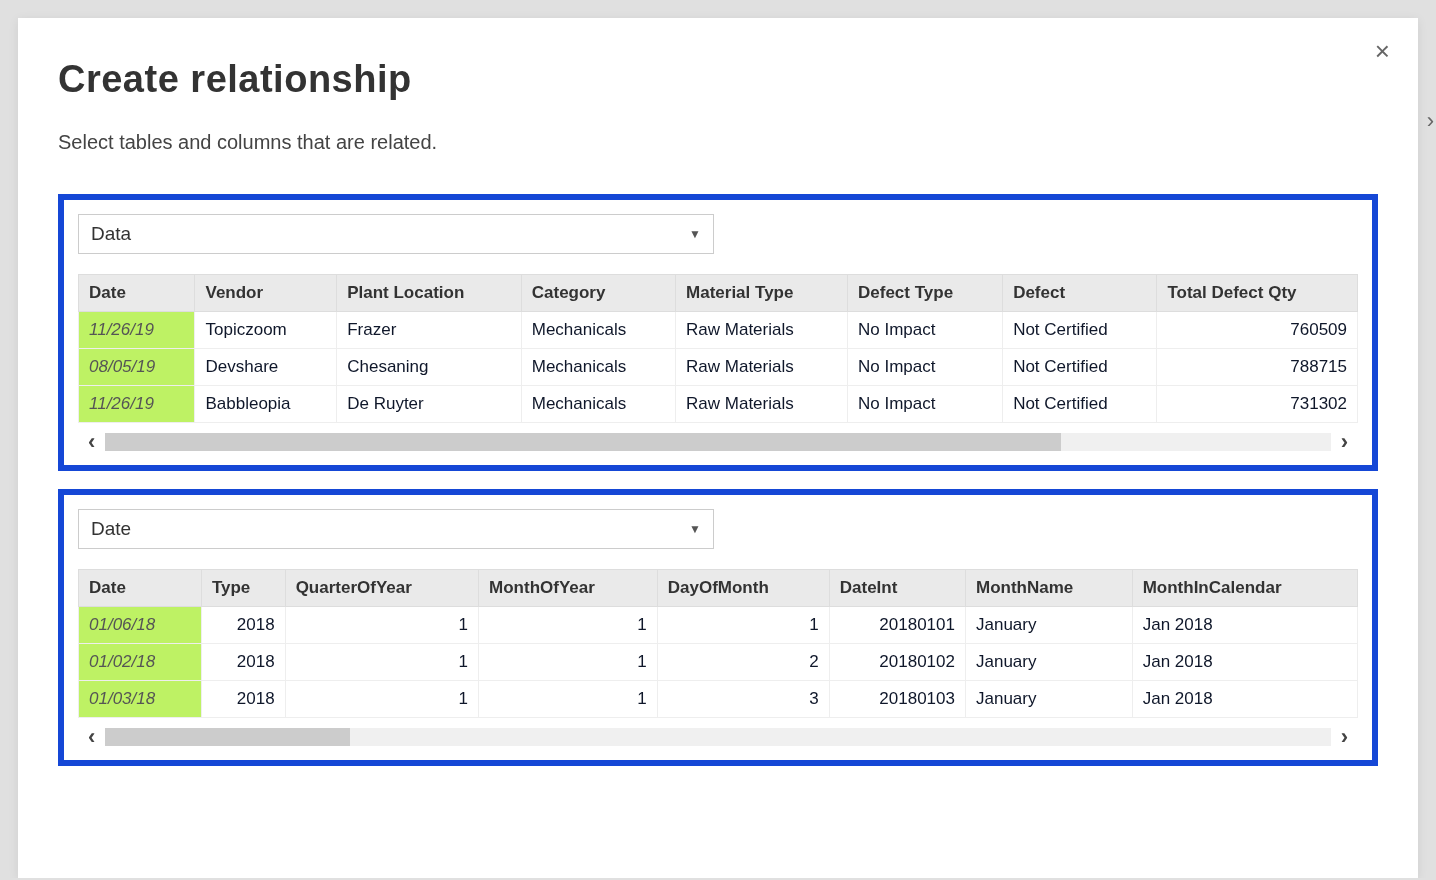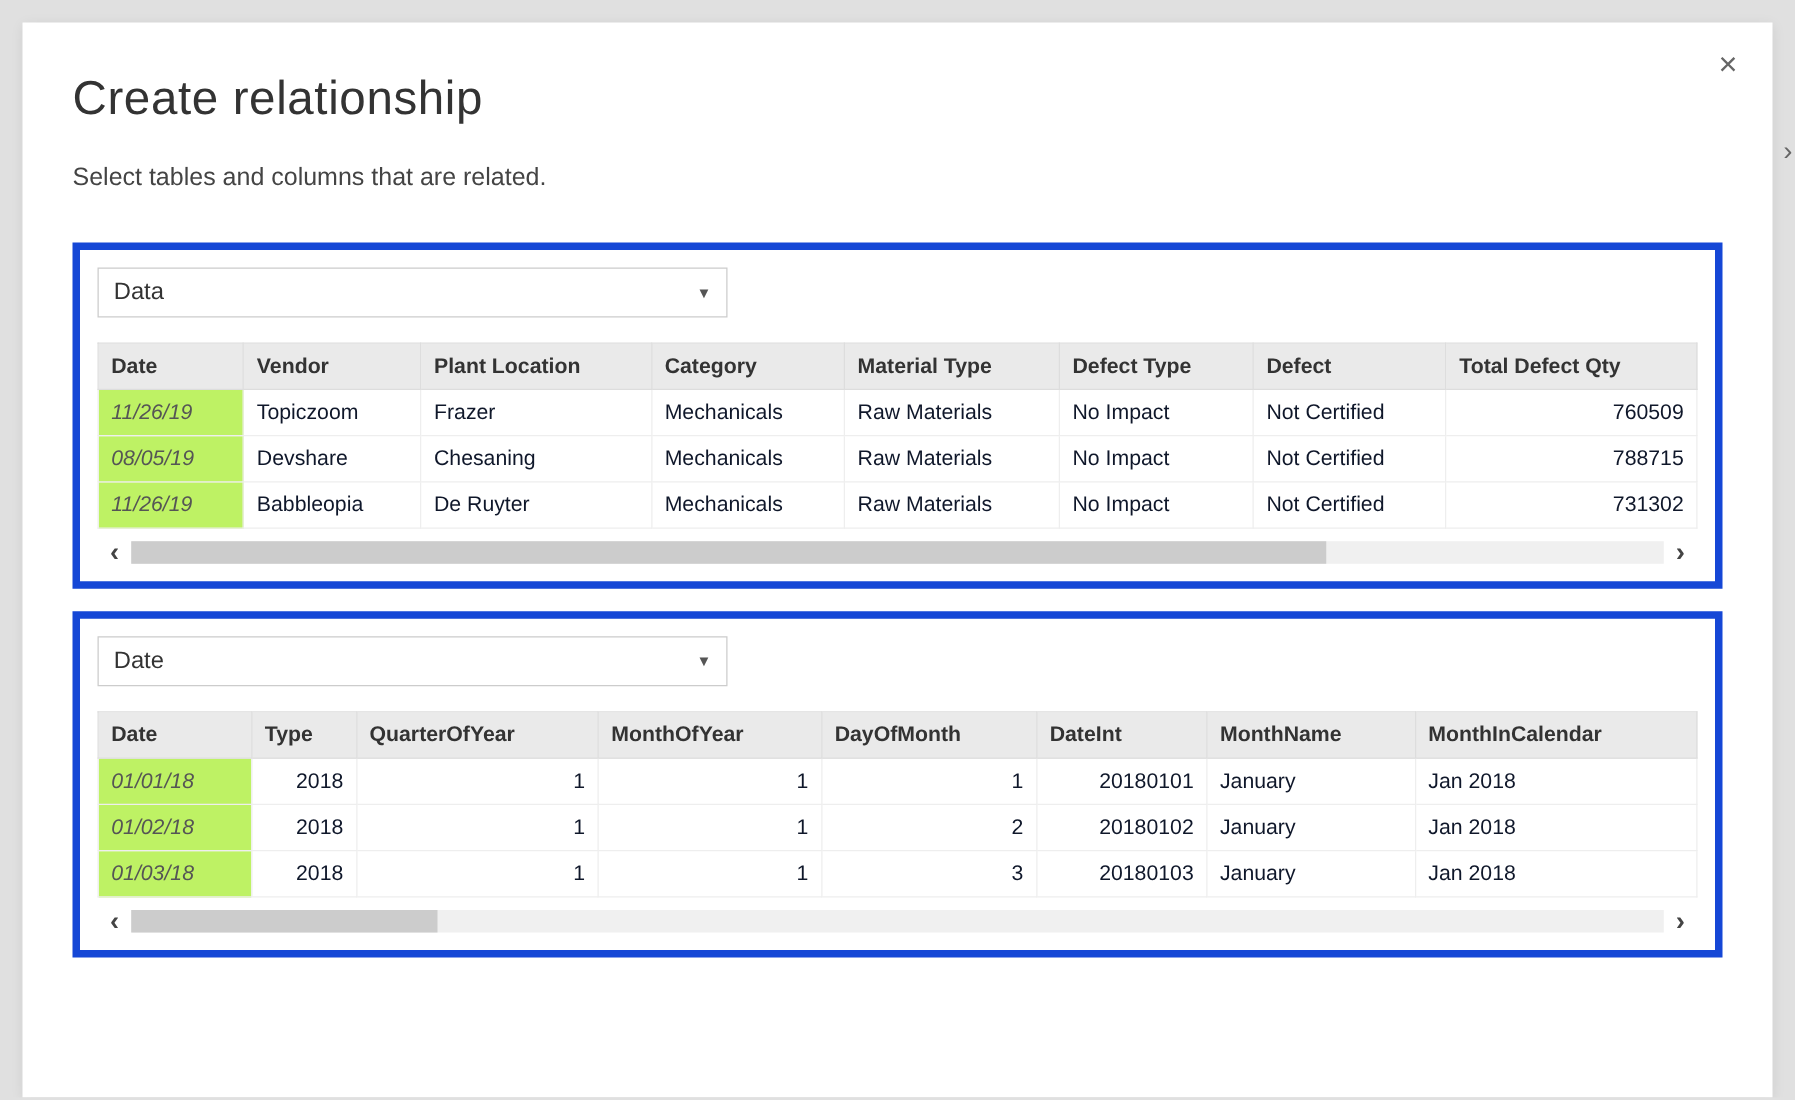--- a/index.html
+++ b/index.html
@@ -26,42 +26,42 @@
     right: 28px;
     font-size: 26px;
     line-height: 1;
     color: #666;
     cursor: pointer;
     font-weight: 300;
     font-family: Arial, sans-serif;
   }
   .dialog-title {
     font-size: 38px;
-    font-weight: 400;
+    font-weight: 700;
     color: #333;
     margin: 10px 0 30px 0;
     letter-spacing: 0.5px;
   }
   .dialog-subtitle {
     font-size: 20px;
     color: #444;
     margin-bottom: 40px;
   }
   .highlight-box {
     border: 6px solid #1547d6;
     padding: 14px 14px 8px 14px;
     margin-bottom: 18px;
   }
   .table-select {
     display: inline-flex;
     align-items: center;
     justify-content: space-between;
     border: 1px solid #ccc;
     height: 40px;
-    width: 504px;
+    width: 636px;
     padding: 0 12px;
     font-size: 19px;
     color: #333;
     cursor: pointer;
     margin-bottom: 20px;
   }
   .table-select .caret {
     font-size: 12px;
     color: #555;
   }
@@ -216,21 +216,21 @@
             <th>QuarterOfYear</th>
             <th>MonthOfYear</th>
             <th>DayOfMonth</th>
             <th>DateInt</th>
             <th>MonthName</th>
             <th>MonthInCalendar</th>
           </tr>
         </thead>
         <tbody>
           <tr>
-            <td class="datecol">01/01/18</td>
+            <td class="datecol">01/06/18</td>
             <td class="num">2018</td>
             <td class="num">1</td>
             <td class="num">1</td>
             <td class="num">1</td>
             <td class="num">20180101</td>
             <td>January</td>
             <td>Jan 2018</td>
           </tr>
           <tr>
             <td class="datecol">01/02/18</td>

